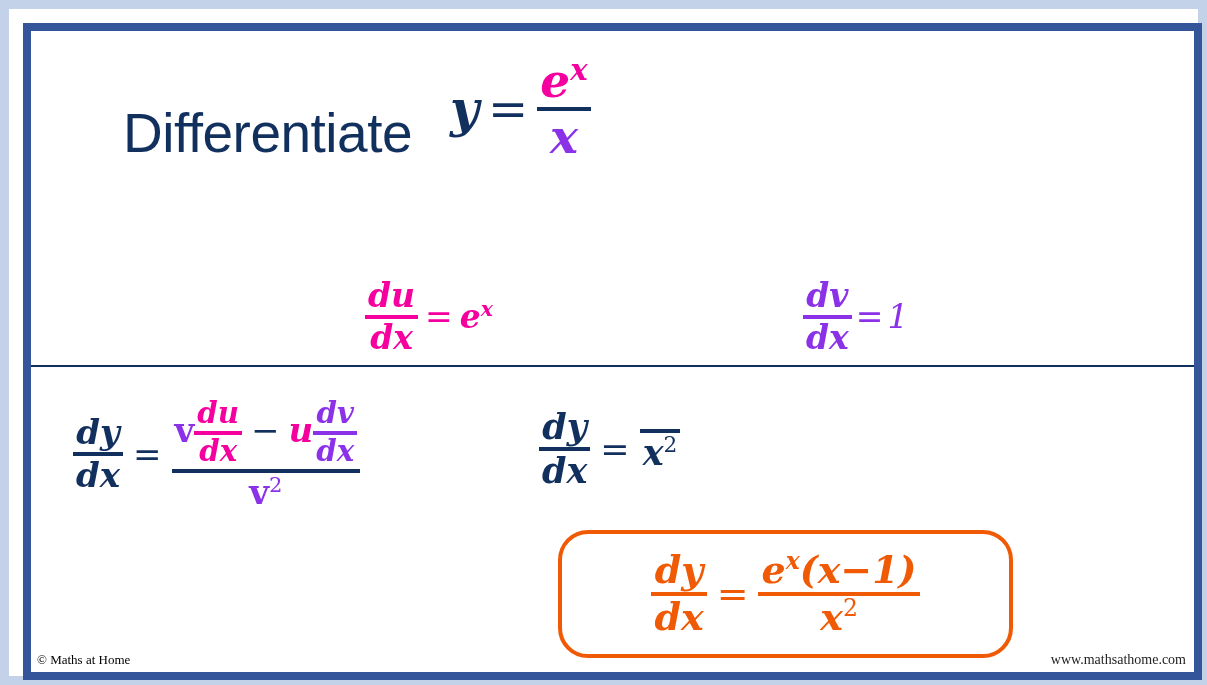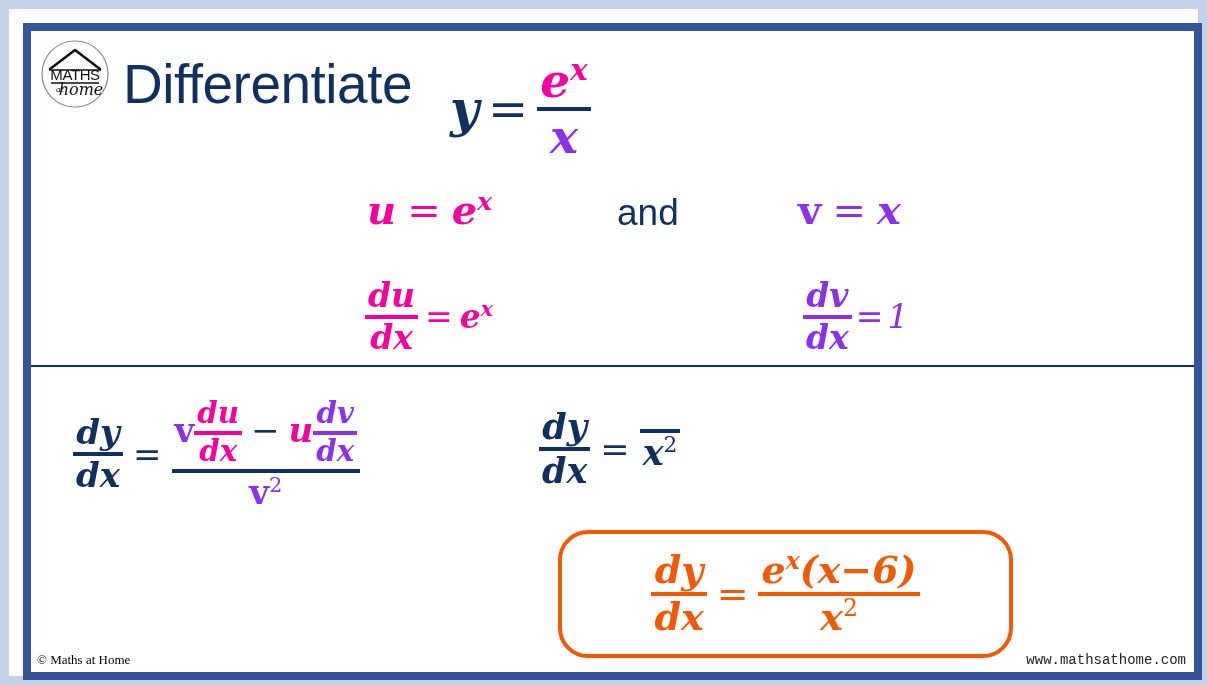--- a/index.html
+++ b/index.html
@@ -57,21 +57,21 @@
     width: 72px;
     height: 72px;
   }
 
   
   .title-row {
     position: absolute;
     left: 92px;
     top: 26px;
     display: flex;
-    align-items: flex-start;
+    align-items: flex-end;
     gap: 10px;
   }
   .title-text {
     font-size: 55px;
     color: #12305e;
     letter-spacing: -0.5px;
     line-height: 1;
   }
   .title-eq {
     display: flex;
@@ -261,72 +261,46 @@
     font-size: 13px;
     color: #000000;
     font-family: Liberation Serif, serif;
   }
   .footer-right {
     position: absolute;
     right: 8px;
     bottom: 4px;
     font-size: 14px;
     color: #222222;
-    font-family: Liberation Mono, monospace;
+    font-family: Liberation Serif, serif;
   }
 </style>
 </head>
 <body>
 
 <div class="slide-outer">
   <div class="slide-gap">
     <div class="slide-frame">
       <div class="slide-content">
 
-        <div class="logo">
-          <svg viewBox="0 0 72 72" width="72" height="72" aria-hidden="true">
-            <circle cx="36" cy="36" r="33" fill="#ffffff" stroke="#8a8a8a" stroke-width="1.2"></circle>
-            <path d="M11 31 L36 12 L61 31" fill="none" stroke="#111111" stroke-width="2.6" stroke-linecap="round" stroke-linejoin="round"></path>
-            <text x="36" y="42" text-anchor="middle" font-family="Liberation Sans, sans-serif" font-size="15" fill="#111111" letter-spacing="-0.4">MATHS</text>
-            <line x1="10" y1="32" x2="62" y2="32" stroke="#111111" stroke-width="1.6"></line>
-            <line x1="12" y1="45" x2="60" y2="45" stroke="#111111" stroke-width="1.4"></line>
-            <text x="21" y="54" text-anchor="middle" font-family="DejaVu Serif, serif" font-style="italic" font-size="8" fill="#111111">at</text>
-            <text x="42" y="57" text-anchor="middle" font-family="DejaVu Serif, serif" font-style="italic" font-size="16" fill="#111111">home</text>
-          </svg>
-        </div>
 
         <div class="title-row">
           <span class="title-text">Differentiate</span>
 
           <span class="title-eq">
             <span class="mi navy" style="font-size:50px;">y</span>
             <span class="op navy" style="font-size:48px;">=</span>
             <span class="frac" style="font-size:47px;">
               <span class="num"><span class="mi magenta">e</span><sup class="exp mi magenta">x</sup></span>
               <span class="bar bar-navy"></span>
               <span class="den mi purple">x</span>
             </span>
           </span>
         </div>
 
-        <div class="uv-row">
-          <span class="uv-u">
-            <span class="mi magenta">u</span>
-            <span class="op magenta">=</span>
-            <span class="mi magenta">e</span><sup class="exp mi magenta">x</sup>
-          </span>
-
-          <span class="uv-and">and</span>
-
-          <span class="uv-v">
-            <span class="mr purple">v</span>
-            <span class="op purple">=</span>
-            <span class="mi purple">x</span>
-          </span>
-        </div>
 
         <div class="deriv-row">
 
           <span class="deriv-u">
             <span class="frac">
               <span class="num"><span class="mi magenta">d</span><span class="mi magenta">u</span></span>
               <span class="bar bar-magenta"></span>
               <span class="den"><span class="mi magenta">d</span><span class="mi magenta">x</span></span>
             </span>
             <span class="op magenta">=</span>
@@ -391,21 +365,21 @@
           <span class="answer-eq">
             <span class="frac">
               <span class="num"><span class="mi orange">d</span><span class="mi orange">y</span></span>
               <span class="bar bar-orange"></span>
               <span class="den"><span class="mi orange">d</span><span class="mi orange">x</span></span>
             </span>
 
             <span class="op orange">=</span>
 
             <span class="frac">
-              <span class="num"><span class="mi orange">e</span><sup class="exp mi orange">x</sup><span class="mi orange">(x−6)</span></span>
+              <span class="num"><span class="mi orange">e</span><sup class="exp mi orange">x</sup><span class="mi orange">(x−1)</span></span>
               <span class="bar bar-orange"></span>
               <span class="den"><span class="mi orange">x</span><sup class="exp mn orange" style="font-style:normal;">2</sup></span>
             </span>
           </span>
         </div>
 
         <div class="footer-left">© Maths at Home</div>
         <div class="footer-right">www.mathsathome.com</div>
 
       </div>

